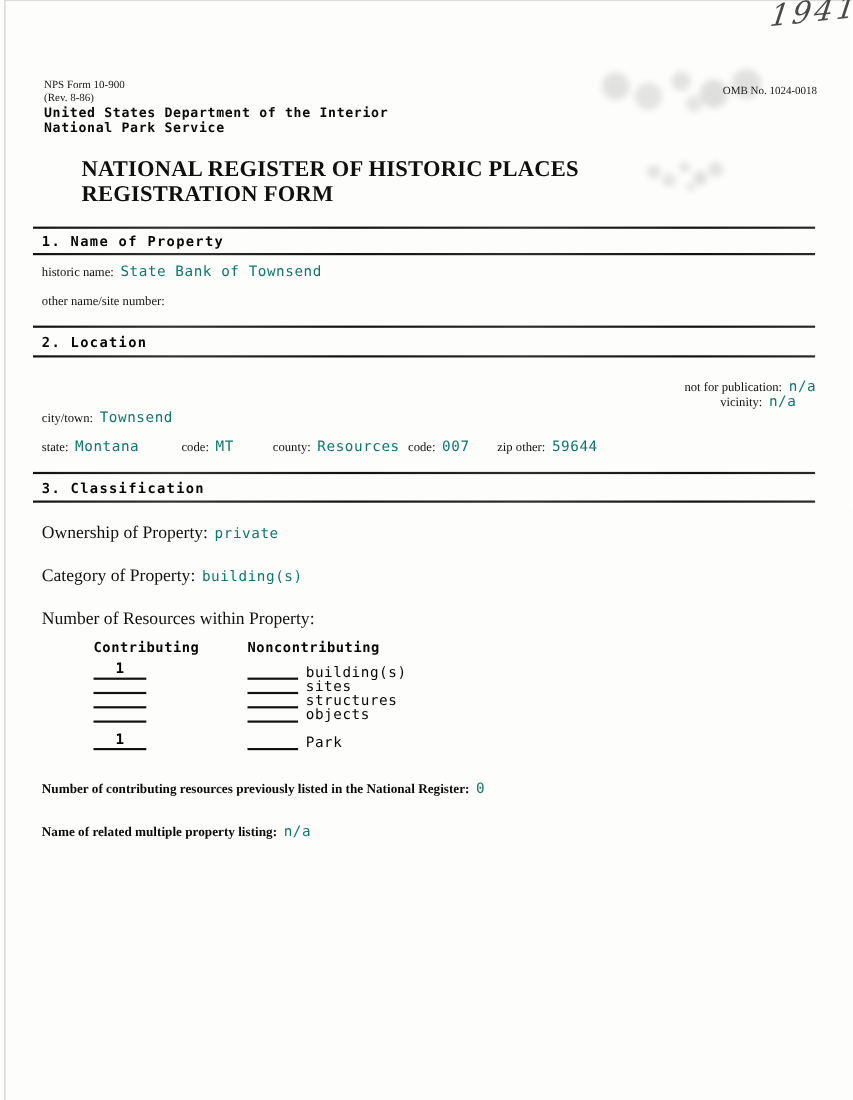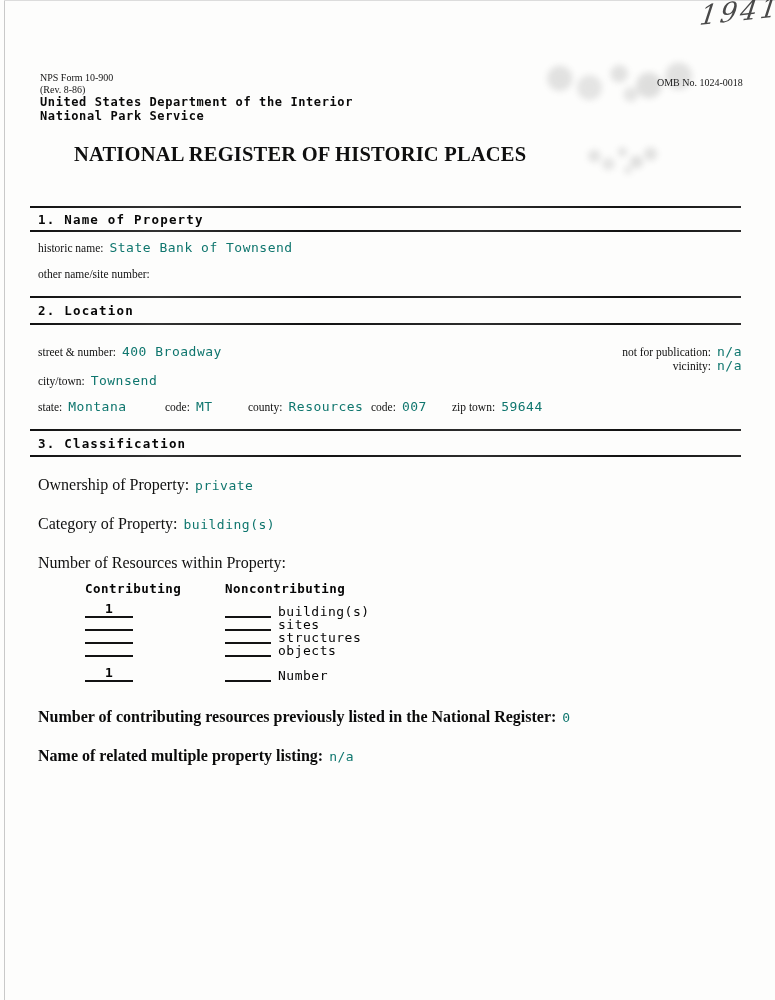--- a/index.html
+++ b/index.html
@@ -32,21 +32,21 @@
 
   .tbl-head{font-family:"DejaVu Sans Mono",monospace;font-weight:bold;font-size:12.5px;letter-spacing:.5px;color:#060606;}
   .res-row{position:absolute;left:85px;height:14px;width:330px;}
   .uline{position:absolute;bottom:0;border-bottom:2px solid #131313;height:14px;line-height:13px;
          text-align:center;font-family:"DejaVu Sans Mono",monospace;font-size:13px;font-weight:bold;color:#050505;}
   .uline.c1{left:0;width:48px;}
   .uline.c2{left:140px;width:46px;}
   .res-label{position:absolute;left:193px;bottom:-1px;font-family:"DejaVu Sans Mono",monospace;
              font-size:13px;letter-spacing:.5px;color:#050505;line-height:14px;}
 
-  .bold-lbl{font-size:16px;font-weight:600;color:#0b0b0b;}
+  .bold-lbl{font-size:12px;font-weight:600;color:#0b0b0b;}
 
   .handwriting{
     font-family:"DejaVu Serif",serif;font-style:italic;font-size:27px;color:#2a2a2a;
     transform:rotate(-6deg) skewX(-14deg);transform-origin:left bottom;letter-spacing:3px;opacity:.85;
   }
   .smudge{position:absolute;filter:blur(3px);opacity:.16;
     background:
       radial-gradient(circle at 12% 40%, #555 0 8%, transparent 9%),
       radial-gradient(circle at 30% 60%, #666 0 10%, transparent 11%),
       radial-gradient(circle at 48% 30%, #555 0 9%, transparent 10%),
@@ -72,64 +72,62 @@
   <div class="smudge" style="left:540px;top:60px;width:165px;height:46px;"></div>
   <div class="smudge" style="left:585px;top:140px;width:78px;height:40px;"></div>
 
   <div class="abs agency" style="left:40px;top:96px;">
     <div>United States Department of the Interior</div>
     <div>National Park Service</div>
   </div>
 
   <div class="abs doc-title" style="left:38px;top:143px;margin-left:36px;">
     <div>NATIONAL REGISTER OF HISTORIC PLACES</div>
+    <div>REGISTRATION FORM</div>
   </div>
 
   <div class="rule rough" style="top:206px;"></div>
   <div class="abs sec-heading" style="left:38px;top:212px;">1. Name of Property</div>
   <div class="rule rough" style="top:230px;"></div>
 
   <div class="abs" style="left:38px;top:238px;">
     <span class="lbl">historic name:</span><span class="val">State Bank of Townsend</span>
   </div>
   <div class="abs" style="left:38px;top:264px;">
     <span class="lbl">other name/site number:</span><span class="val"></span>
   </div>
 
   <div class="rule rough" style="top:296px;"></div>
   <div class="abs sec-heading" style="left:38px;top:303px;">2. Location</div>
   <div class="rule rough" style="top:323px;"></div>
 
-  <div class="abs" style="left:38px;top:342px;">
-    <span class="lbl">street &amp; number:</span><span class="val">400 Broadway</span>
-  </div>
   <div class="abs right-align" style="right:33px;top:342px;">
     <span class="lbl">not for publication:</span><span class="val">n/a</span>
   </div>
-  <div class="abs right-align" style="right:33px;top:356px;text-align:center;">
+  <div class="abs right-align" style="right:51px;top:356px;text-align:center;">
     <span class="lbl">vicinity:</span><span class="val">n/a</span>
   </div>
   <div class="abs" style="left:38px;top:371px;">
     <span class="lbl">city/town:</span><span class="val">Townsend</span>
   </div>
 
   <div class="abs" style="left:38px;top:397px;">
     <span class="lbl">state:</span><span class="val">Montana</span>
   </div>
   <div class="abs" style="left:165px;top:397px;">
     <span class="lbl">code:</span><span class="val">MT</span>
   </div>
   <div class="abs" style="left:248px;top:397px;">
     <span class="lbl">county:</span><span class="val">Resources</span>
   </div>
   <div class="abs" style="left:371px;top:397px;">
     <span class="lbl">code:</span><span class="val">007</span>
   </div>
   <div class="abs" style="left:452px;top:397px;">
-    <span class="lbl">zip town:</span><span class="val">59644</span>
+    <span class="lbl">zip other:</span><span class="val">59644</span>
   </div>
 
   <div class="rule rough" style="top:429px;"></div>
   <div class="abs sec-heading" style="left:38px;top:436px;">3. Classification</div>
   <div class="rule rough" style="top:455px;"></div>
 
   <div class="abs" style="left:38px;top:476px;">
     <span class="lbl-md">Ownership of Property:</span><span class="val">private</span>
   </div>
   <div class="abs" style="left:38px;top:515px;">
@@ -156,21 +154,21 @@
     <span class="res-label">sites</span>
   </div>
   <div class="res-row" style="top:643px;">
     <span class="uline c1"></span>
     <span class="uline c2"></span>
     <span class="res-label">objects</span>
   </div>
   <div class="res-row" style="top:668px;">
     <span class="uline c1">1</span>
     <span class="uline c2"></span>
-    <span class="res-label">Number</span>
+    <span class="res-label">Park</span>
   </div>
 
   <div class="abs" style="left:38px;top:708px;">
     <span class="bold-lbl">Number of contributing resources previously listed in the National Register:</span><span class="val">0</span>
   </div>
   <div class="abs" style="left:38px;top:747px;">
     <span class="bold-lbl">Name of related multiple property listing:</span><span class="val">n/a</span>
   </div>
 </div>
 

